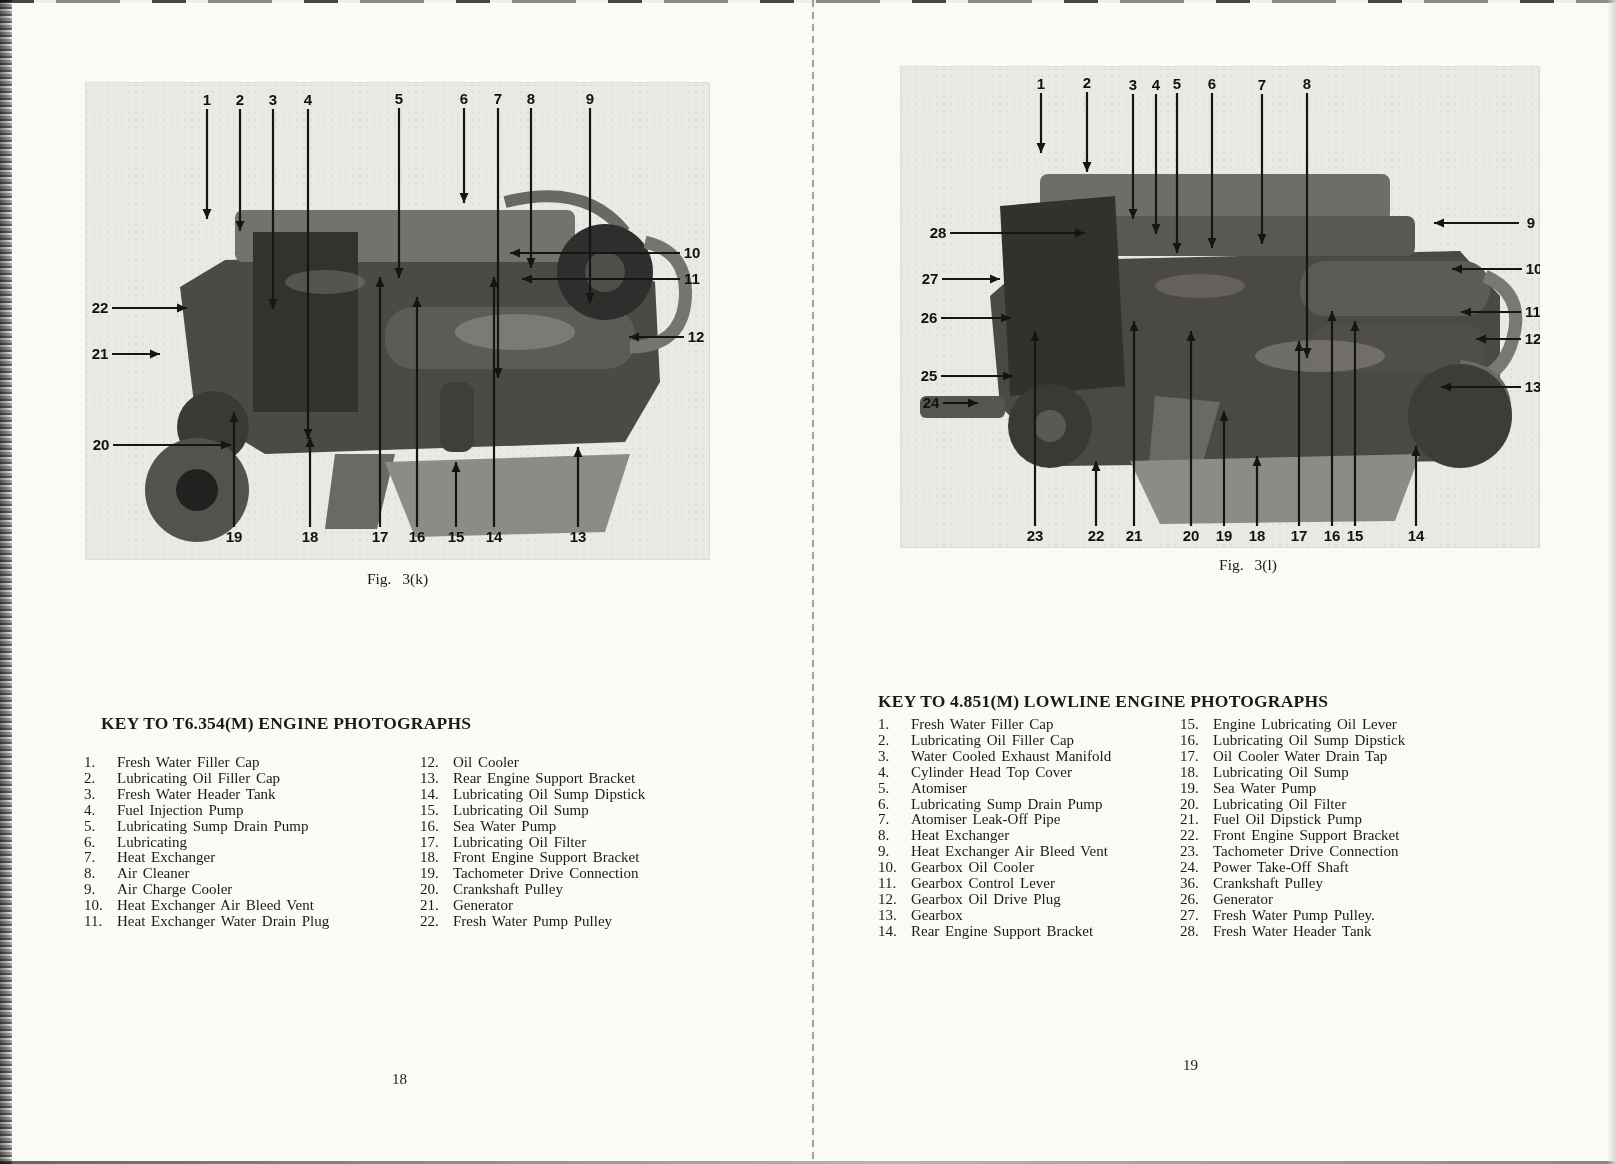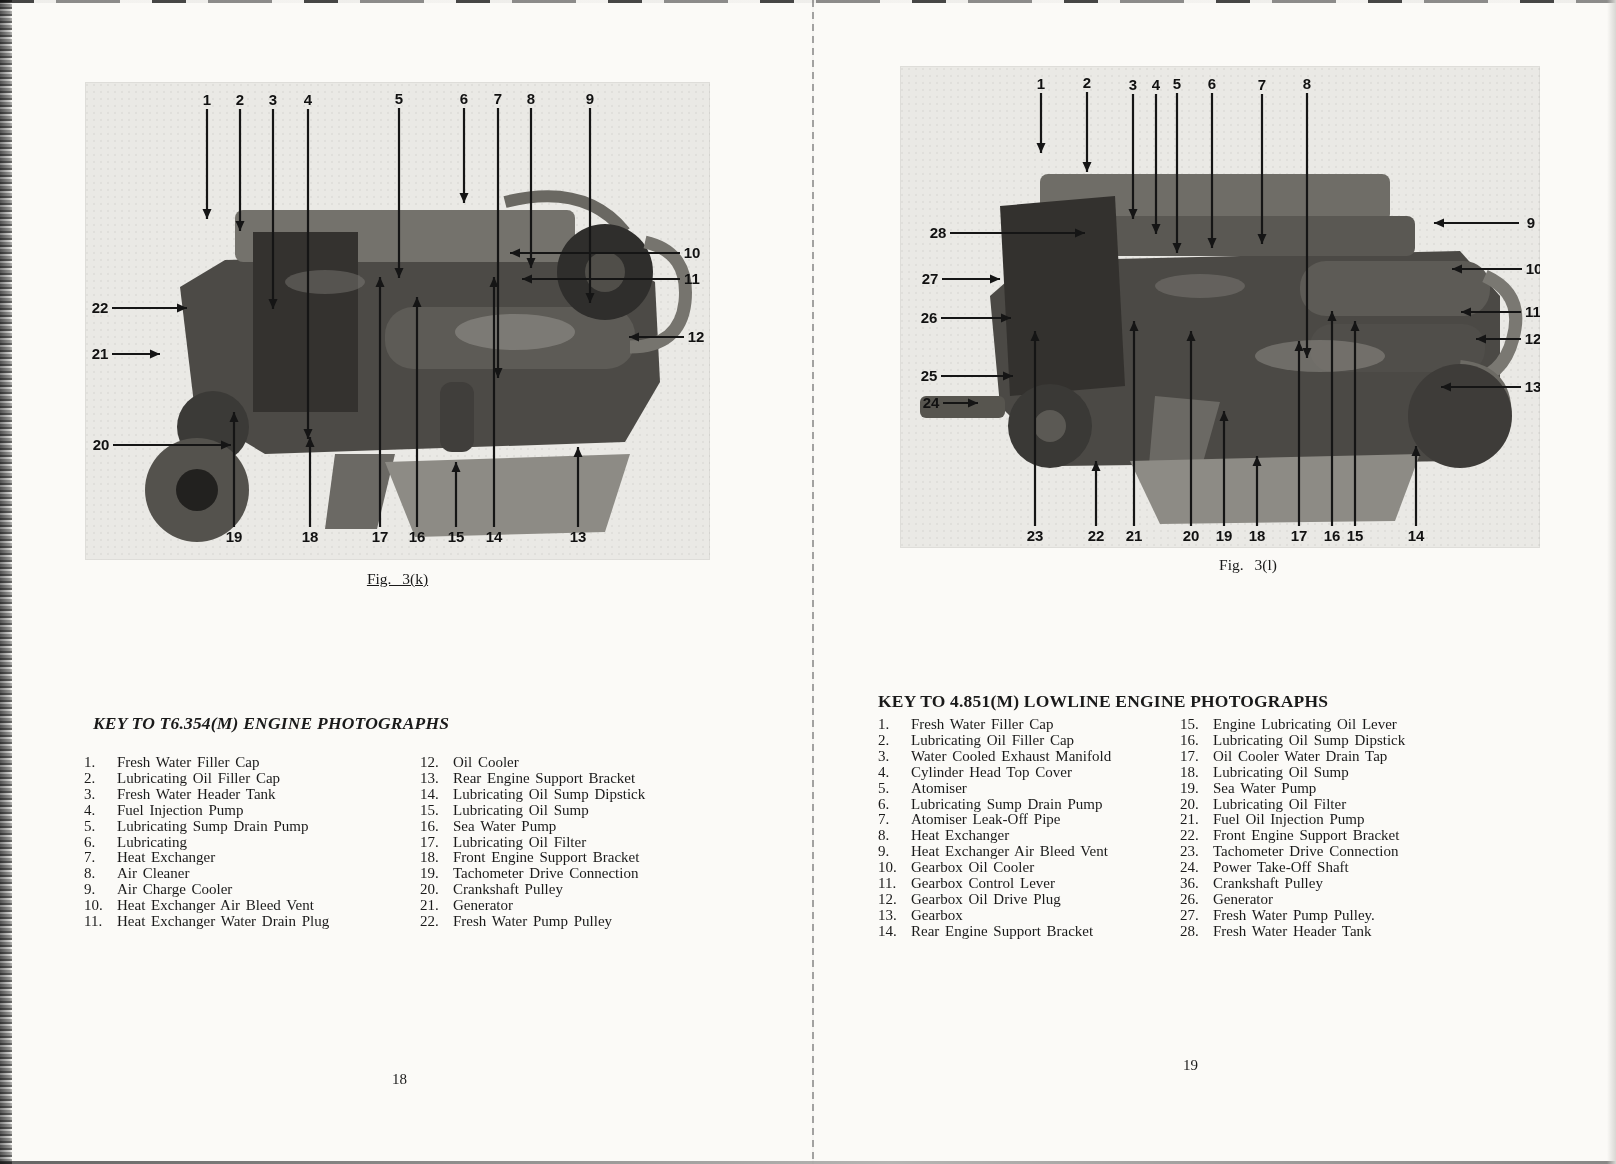--- a/index.html
+++ b/index.html
@@ -177,23 +177,23 @@
           <text x="15" y="277" text-anchor="middle" class="callout-num">21</text>
         </g>
         <g>
           <line x1="27" y1="226" x2="102" y2="226" stroke="#151515" stroke-width="2.2"></line>
           <polygon points="92,221.5 92,230.5 102,226" fill="#151515"></polygon>
           <text x="15" y="231" text-anchor="middle" class="callout-num">22</text>
         </g>
       </svg>
   </div>
 
-  <div class="abs caption" style="left:85px;top:570px;width:625px;text-decoration:underline;">Fig. 3(k)</div>
-
-  <div class="abs key-title" style="left:93px;top:713px;font-style:italic;">KEY TO T6.354(M) ENGINE PHOTOGRAPHS</div>
+  <div class="abs caption" style="left:85px;top:570px;width:625px;">Fig. 3(k)</div>
+
+  <div class="abs key-title" style="left:101px;top:713px;">KEY TO T6.354(M) ENGINE PHOTOGRAPHS</div>
 
   <div class="abs key-list" style="left:84px;top:755px;">
       <div class="key-item">
         <span class="key-num">1.</span>
         <span>Fresh Water Filler Cap</span>
       </div>
       <div class="key-item">
         <span class="key-num">2.</span>
         <span>Lubricating Oil Filler Cap</span>
       </div>
@@ -531,21 +531,21 @@
       <div class="key-item">
         <span class="key-num">19.</span>
         <span>Sea Water Pump</span>
       </div>
       <div class="key-item">
         <span class="key-num">20.</span>
         <span>Lubricating Oil Filter</span>
       </div>
       <div class="key-item">
         <span class="key-num">21.</span>
-        <span>Fuel Oil Injection Pump</span>
+        <span>Fuel Oil Dipstick Pump</span>
       </div>
       <div class="key-item">
         <span class="key-num">22.</span>
         <span>Front Engine Support Bracket</span>
       </div>
       <div class="key-item">
         <span class="key-num">23.</span>
         <span>Tachometer Drive Connection</span>
       </div>
       <div class="key-item">

